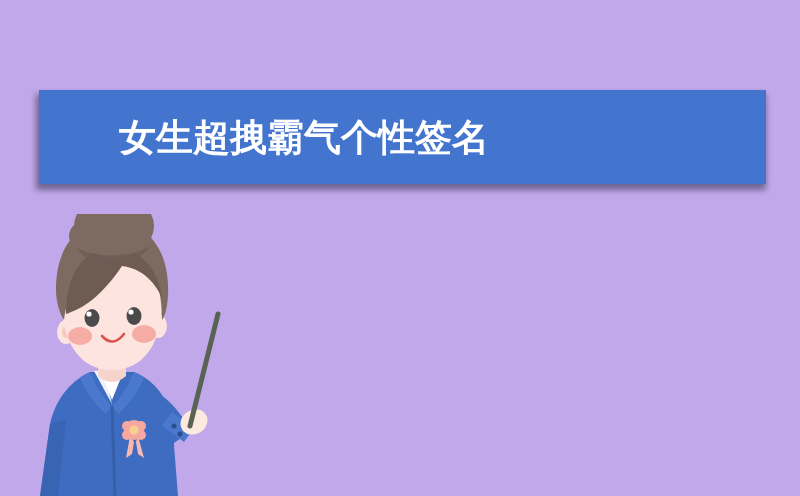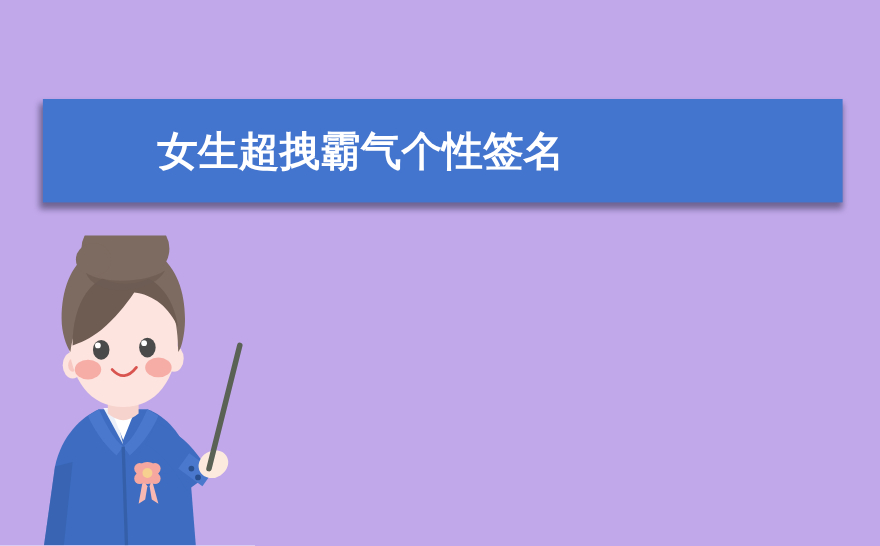--- a/index.html
+++ b/index.html
@@ -47,21 +47,21 @@
     background: #4374ce;
     display: flex;
     align-items: center;
     justify-content: flex-start;
   }
   #banner-title {
     color: #ffffff;
     font-size: 37px;
     font-weight: bold;
     letter-spacing: 0px;
-    margin-left: 104px;
+    margin-left: 80px;
     white-space: nowrap;
     line-height: 1;
   }
 
   
   #character {
     position: absolute;
     left: 22px;
     top: 214px;
     width: 215px;

